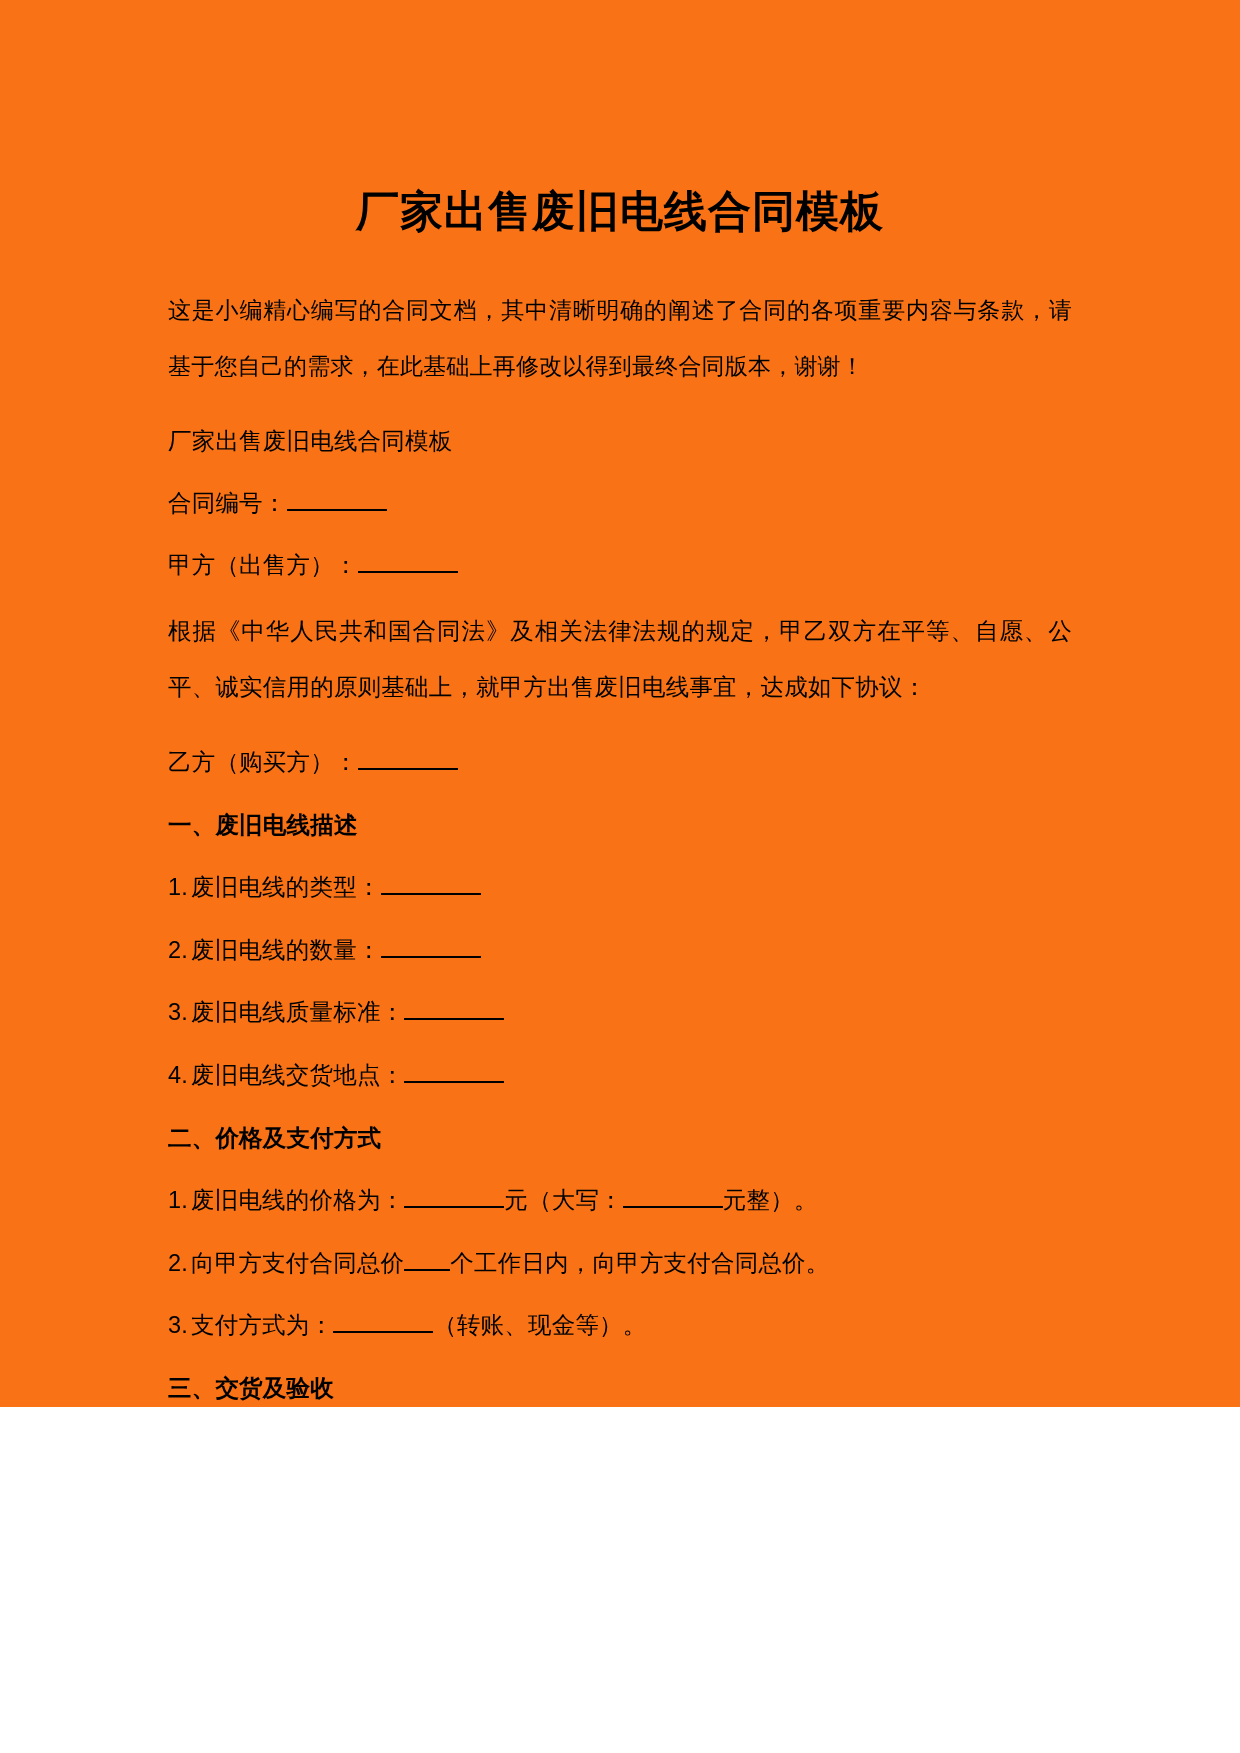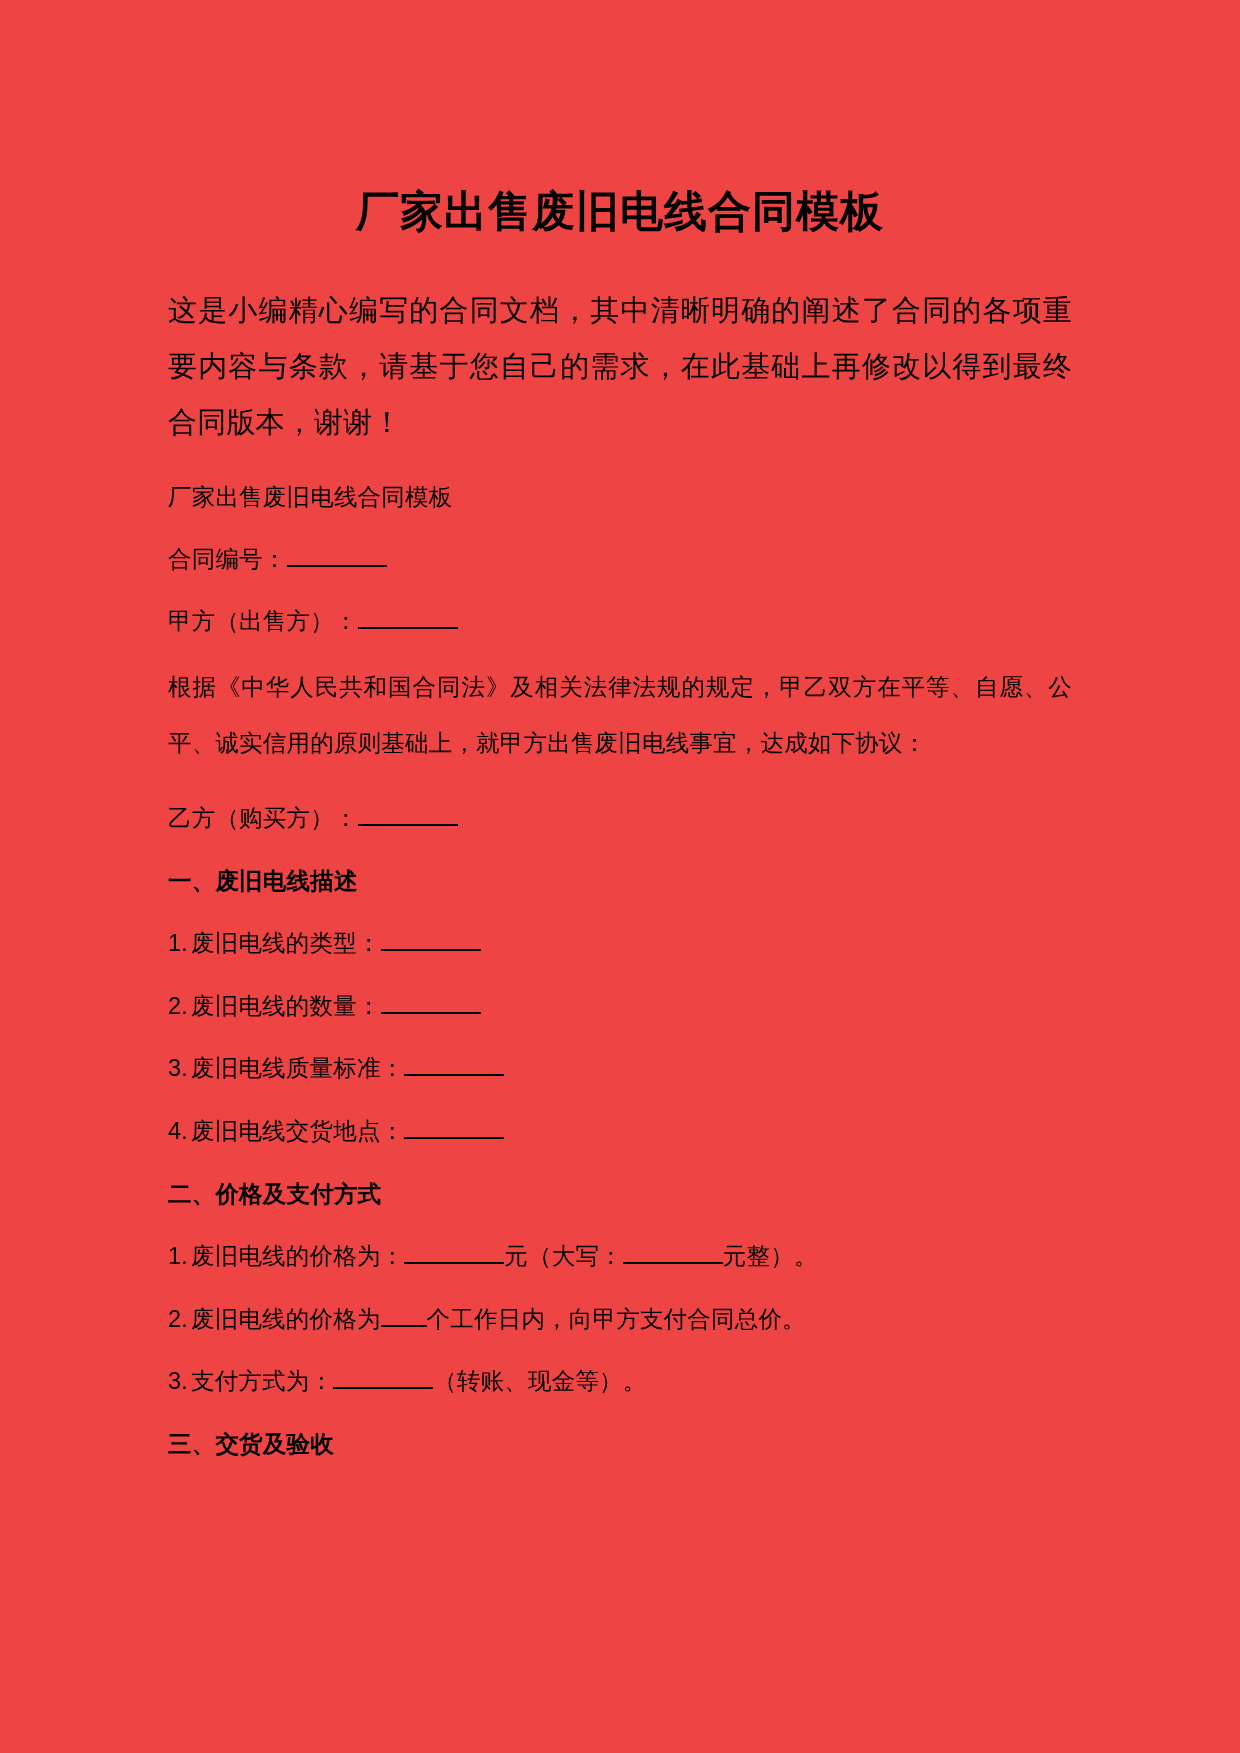--- a/index.html
+++ b/index.html
@@ -7,44 +7,44 @@
     padding: 0;
     background: #ffffff;
   }
   body {
     font-family: "Liberation Sans", "DejaVu Sans", sans-serif;
     color: #000000;
   }
   .page {
     position: relative;
     width: 1240px;
-    height: 1753px;
+    height: 1407px;
     margin: 0 auto;
-    background: #ef4444;
+    background: #f97316;
     box-sizing: border-box;
     overflow: hidden;
   }
   .content {
     position: absolute;
     left: 168px;
     top: 0;
     width: 904px;
   }
   .doc-title {
     font-size: 43px;
     font-weight: bold;
     text-align: center;
     letter-spacing: 1px;
     margin: 0;
     padding-top: 186px;
     line-height: 1.2;
     white-space: nowrap;
   }
   .intro {
-    font-size: 29px;
+    font-size: 23px;
     line-height: 56px;
     margin: 0;
     padding-top: 44px;
     text-align: justify;
     text-justify: inter-ideograph;
     letter-spacing: 0.2px;
   }
   .para {
     font-size: 23.5px;
     line-height: 1.25;
@@ -103,20 +103,20 @@
     <p class="para"><span>2.</span><span class="blank-space"></span><span>废旧电线的数量：</span><span class="fill long"></span></p>
 
     <p class="para"><span>3.</span><span class="blank-space"></span><span>废旧电线质量标准：</span><span class="fill long"></span></p>
 
     <p class="para"><span>4.</span><span class="blank-space"></span><span>废旧电线交货地点：</span><span class="fill long"></span></p>
 
     <p class="section-head">二、价格及支付方式</p>
 
     <p class="para"><span>1.</span><span class="blank-space"></span><span>废旧电线的价格为：</span><span class="fill long"></span><span>元（大写：</span><span class="fill long"></span><span>元整）。</span></p>
 
-    <p class="para"><span>2.</span><span class="blank-space"></span><span>废旧电线的价格为</span><span class="fill short"></span><span>个工作日内，向甲方支付合同总价。</span></p>
+    <p class="para"><span>2.</span><span class="blank-space"></span><span>向甲方支付合同总价</span><span class="fill short"></span><span>个工作日内，向甲方支付合同总价。</span></p>
 
     <p class="para"><span>3.</span><span class="blank-space"></span><span>支付方式为：</span><span class="fill long"></span><span>（转账、现金等）。</span></p>
 
     <p class="section-head">三、交货及验收</p>
 
   </div>
 </div>
 
 </body></html>

